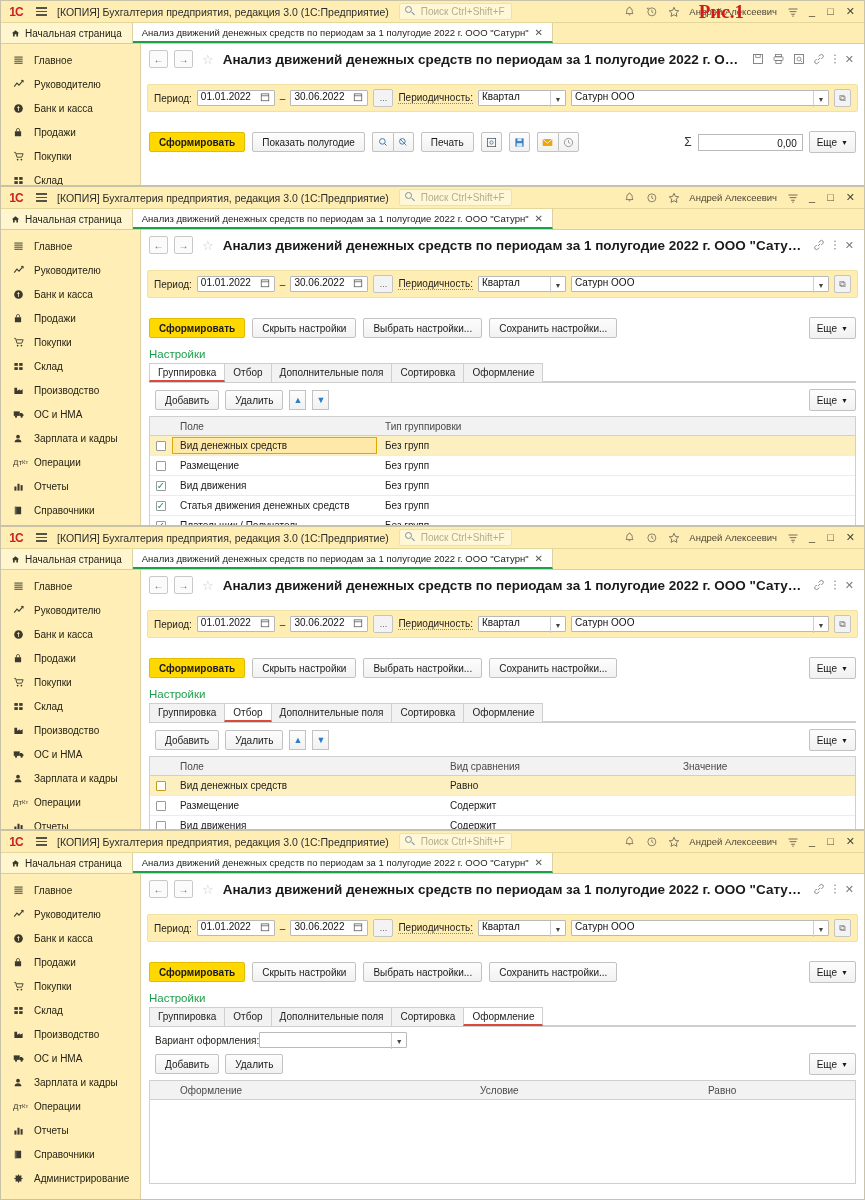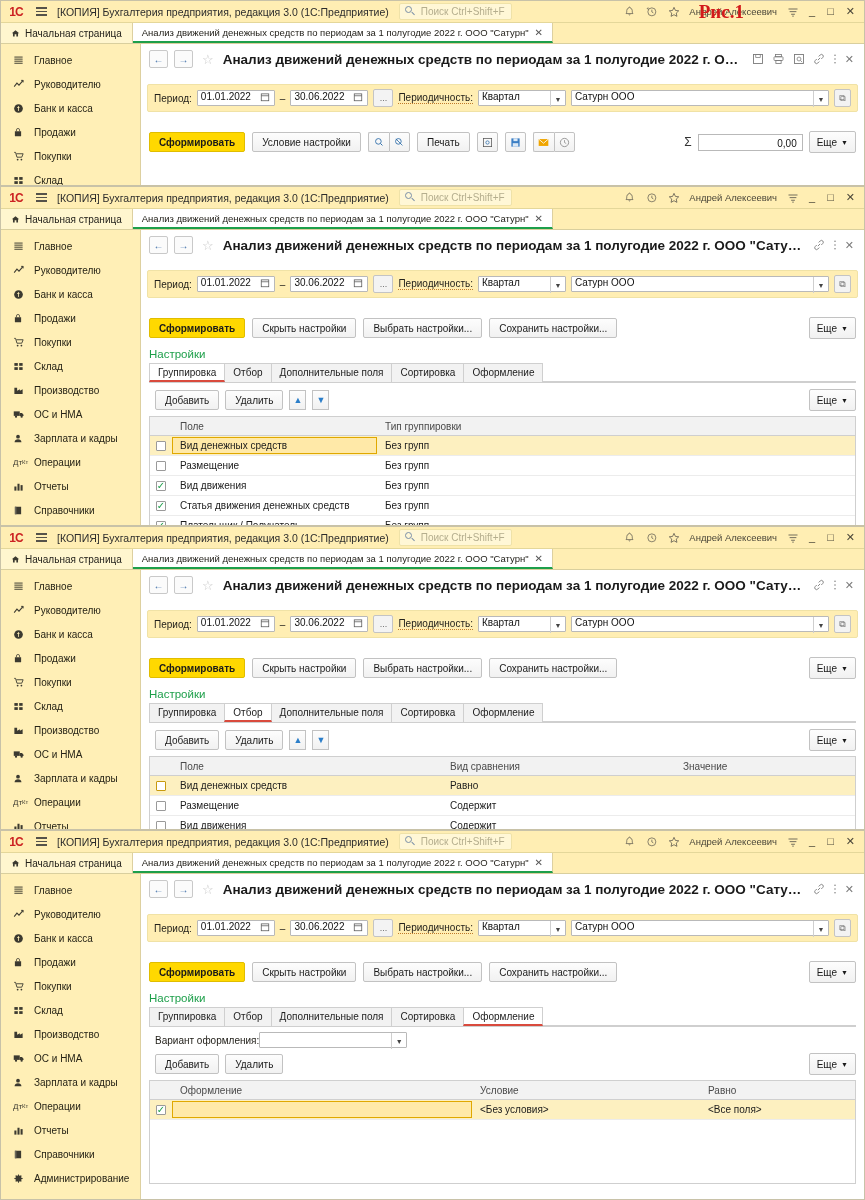--- a/index.html
+++ b/index.html
@@ -331,21 +331,21 @@
             <span class="drop">▼</span>
           </span>
         <span class="ifield" style="flex:1;padding-right:0;">
             <input value="Сатурн ООО" style="">
             <span class="drop">▼</span>
           </span>
         <span class="linkbtn">⧉</span>
       </div>
       <div class="cmdrow">
         <div class="btn primary">Сформировать</div>
-        <div class="btn">Условие настройки</div>
+        <div class="btn">Показать полугодие</div>
         <div class="btngrp">
           <div class="btn sq">
               <svg width="10" height="10" viewBox="0 0 16 16">
                 <circle cx="7" cy="7" r="4.5" fill="none" stroke="#2b6ca8" stroke-width="1.4"></circle>
                 <path d="m10.5 10.5 3 3" stroke="#2b6ca8" stroke-width="1.6"></path>
               </svg>
             </div>
           <div class="btn sq">
               <svg width="10" height="10" viewBox="0 0 16 16">
                 <circle cx="7" cy="7" r="4.5" fill="none" stroke="#2b6ca8" stroke-width="1.4"></circle>
@@ -1250,26 +1250,16 @@
             <span style="font-size:7px">▼</span>
           </span>
       </div>
       <div class="grid" style="height:102px;">
         <div class="grow head">
           <div class="gcheck"></div>
           <div class="gc1" style="flex:0 0 300px;">Оформление</div>
           <div class="gc2">Условие</div>
           <div class="gc3" style="flex:0 0 155px;">Равно</div>
         </div>
-        <div class="grow sel">
-          <div class="gcheck">
-              <span class="cb on"></span>
-            </div>
-          <div class="gc1" style="flex:0 0 300px;padding-left:0;">
-              <span class="cellbox" style="width:100%;"></span>
-            </div>
-          <div class="gc2">&lt;Без условия&gt;</div>
-          <div class="gc3" style="flex:0 0 155px;">&lt;Все поля&gt;</div>
-        </div>
       </div>
     </div>
   </div>
 </div>
 
 </body></html>

